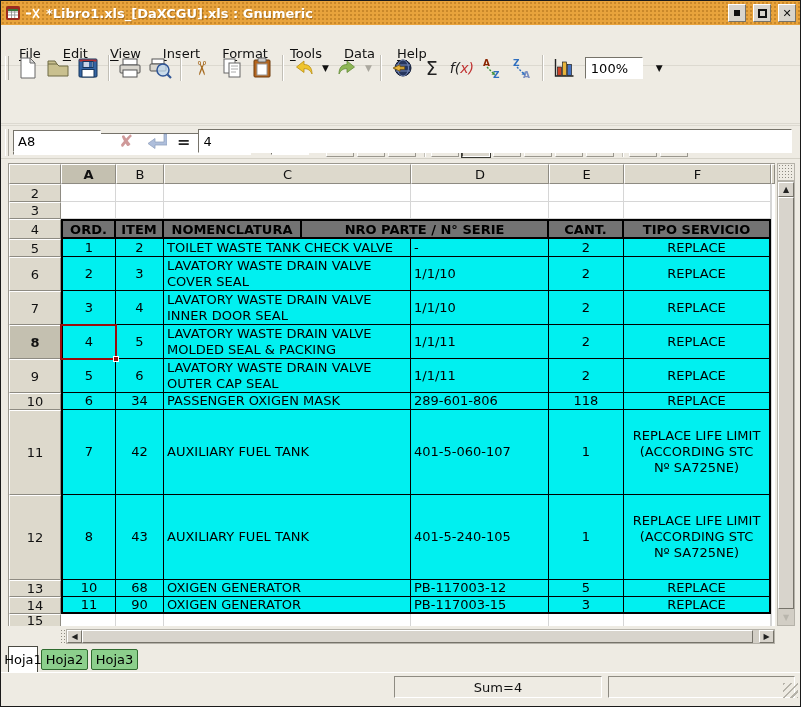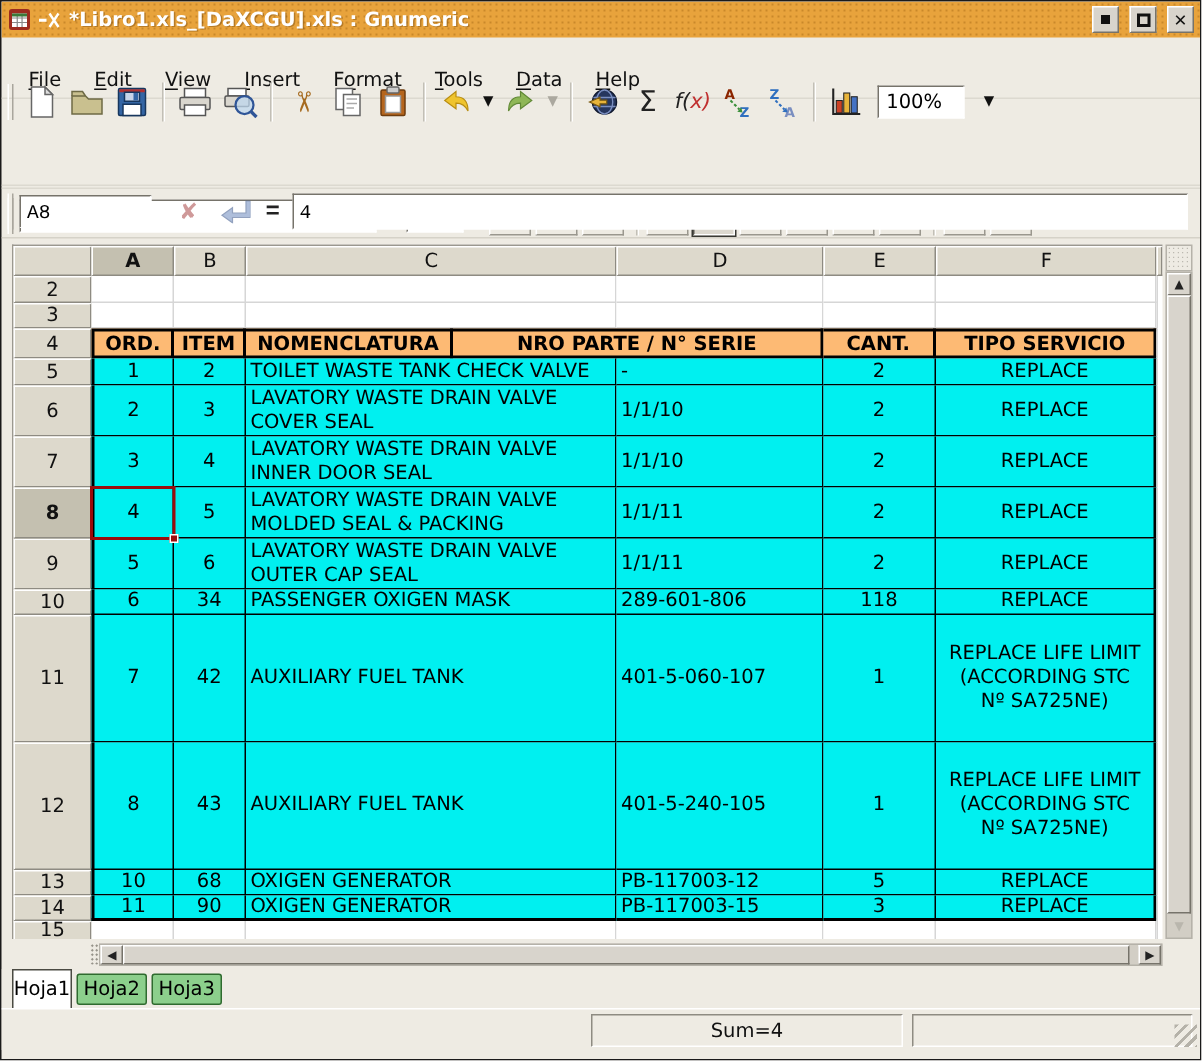--- a/index.html
+++ b/index.html
@@ -21,21 +21,21 @@
   
   .menubar{position:absolute;top:41px;left:0;right:0;height:24px;display:flex;align-items:center;gap:6px;
     padding-left:10px;font-size:13px;border-bottom:1px solid #DCD9D0;}
   .menu-item{padding:3px 8px;color:#111;}
   .menu-item u{text-underline-offset:2px;}
 
   
   .tb{position:absolute;left:0;right:0;display:flex;align-items:center;padding-left:3px;}
   .tb1{top:48px;height:38px;}
   .tb2{top:86px;height:36px;border-top:1px solid #DCD9D0;margin-top:38px;}
-  .fbar{top:122px;height:36px;border-top:1px solid #DCD9D0;border-bottom:1px solid #D5D2C8;font-family:Liberation Mono, monospace;}
+  .fbar{top:122px;height:36px;border-top:1px solid #DCD9D0;border-bottom:1px solid #D5D2C8;}
   .grip{width:4px;height:24px;margin:0 4px 0 1px;border-left:1px solid #FFF;border-right:1px solid #A9A69D;}
   .tbtn{height:30px;min-width:30px;display:flex;align-items:center;justify-content:center;}
   .sep{width:0;height:26px;border-left:1px solid #C2BFB6;border-right:1px solid #FFF;margin:0 5px;}
   .dd{font-size:9px;color:#111;padding:0 3px;}
   .dd.dis{color:#ABA89F;}
   .combo{height:22px;background:#fff;border:1px solid;border-color:#76736A #FFF #FFF #76736A;
     display:flex;align-items:center;padding:0 5px;font-size:13px;}
   .combo-arrow{font-size:9px;color:#111;padding:0 5px;}
   .fbtn{height:26px;min-width:28px;border:1px solid;border-color:#FFF #9A978E #9A978E #FFF;background:#EEEBE3;
     display:flex;align-items:center;justify-content:center;margin-right:3px;font-size:14px;color:#111;}
@@ -73,21 +73,21 @@
   .wA{width:55px;}.wB{width:48px;}.wC{width:247px;}.wD{width:138px;}.wE{width:75px;}.wF{width:147px;}
   .wG{flex:1;}
   .ec{background:#fff;border-right:1px solid #D6D6D6;border-bottom:1px solid #D6D6D6;flex:0 0 auto;}
   .tc{background:#00F0F0;border-right:1px solid #000;border-bottom:1px solid #000;font-size:13px;line-height:16px;
     display:flex;align-items:center;justify-content:center;text-align:center;color:#000;overflow:hidden;
     padding:0 2px;flex:0 0 auto;}
   .tc.left{justify-content:flex-start;text-align:left;padding-left:3px;}
   .tc.bl{border-left:2px solid #000;}
   .tc.br{border-right:2px solid #000;}
   .tc.bb{border-bottom:2px solid #000;}
-  .th{background:#fdba74;font-weight:bold;font-size:13px;display:flex;align-items:center;justify-content:center;
+  .th{background:#737373;font-weight:bold;font-size:13px;display:flex;align-items:center;justify-content:center;
     border-top:2px solid #000;border-bottom:2px solid #000;border-right:2px solid #000;color:#000;flex:0 0 auto;}
   .th.bl{border-left:2px solid #000;}
   .selcell{position:absolute;left:51px;top:-1px;width:57px;height:36px;border:2px solid #9B0D0D;z-index:5;pointer-events:none;}
   .selhandle{position:absolute;right:-4px;bottom:-4px;width:6px;height:6px;background:#9B0D0D;border:1px solid #fff;}
 
   
   .vscroll{position:absolute;top:162px;left:776px;width:18px;height:463px;}
   .stipple{height:18px;background-color:#EEEBE3;background-image:radial-gradient(#8E8B82 26%,transparent 27%);
     background-size:3px 3px;border:1px solid #B5B2A9;}
   .vtrack{position:absolute;top:18px;left:0;right:0;bottom:0;background:#D2CEC5;border:1px solid #B5B2A9;}
@@ -101,21 +101,21 @@
   .hsplit{width:6px;height:14px;margin-left:52px;background-image:radial-gradient(#8E8B82 30%,transparent 31%);
     background-size:3px 3px;}
   .hscroll{flex:1;height:15px;background:#D2CEC5;border:1px solid #B5B2A9;display:flex;align-items:stretch;}
   .hbtn{width:15px;background:#D8D4CC;border:1px solid;border-color:#FFF #76736A #76736A #FFF;
     display:flex;align-items:center;justify-content:center;font-size:8px;color:#222;}
   .hthumb{flex:1;background:#D8D4CC;border:1px solid;border-color:#FFF #76736A #76736A #FFF;margin-right:6px;}
 
   
   .tabbar{position:absolute;top:645px;left:0;right:0;height:26px;display:flex;align-items:flex-end;padding-left:7px;background:#EEEBE3;}
   .tab{font-size:13px;display:flex;align-items:center;justify-content:center;color:#000;}
-  .tab.active{background:#fff;height:26px;width:40px;border:1px solid #4A4A42;border-bottom:none;z-index:2;}
+  .tab.active{background:#fff;height:26px;width:30px;border:1px solid #4A4A42;border-bottom:none;z-index:2;}
   .tab.green{background:#8CCF8C;height:21px;width:47px;margin:0 0 2px 3px;border:1px solid #2F6B2F;border-radius:2px;}
 
   
   .statusbar{position:absolute;top:671px;left:0;right:0;height:28px;background:#EEEBE3;border-top:1px solid #FFF;}
   .spanel{position:absolute;top:3px;height:22px;border:1px solid;border-color:#8E8B82 #FFF #FFF #8E8B82;
     background:#EEEBE3;font-size:13px;display:flex;align-items:center;justify-content:center;color:#111;}
   .sum-panel{left:393px;width:208px;}
   .right-panel{left:607px;width:187px;}
   .gripcorner{position:absolute;right:2px;bottom:2px;width:15px;height:15px;
     background:repeating-linear-gradient(135deg,#B5B2A9 0 2px,transparent 2px 5px);}

